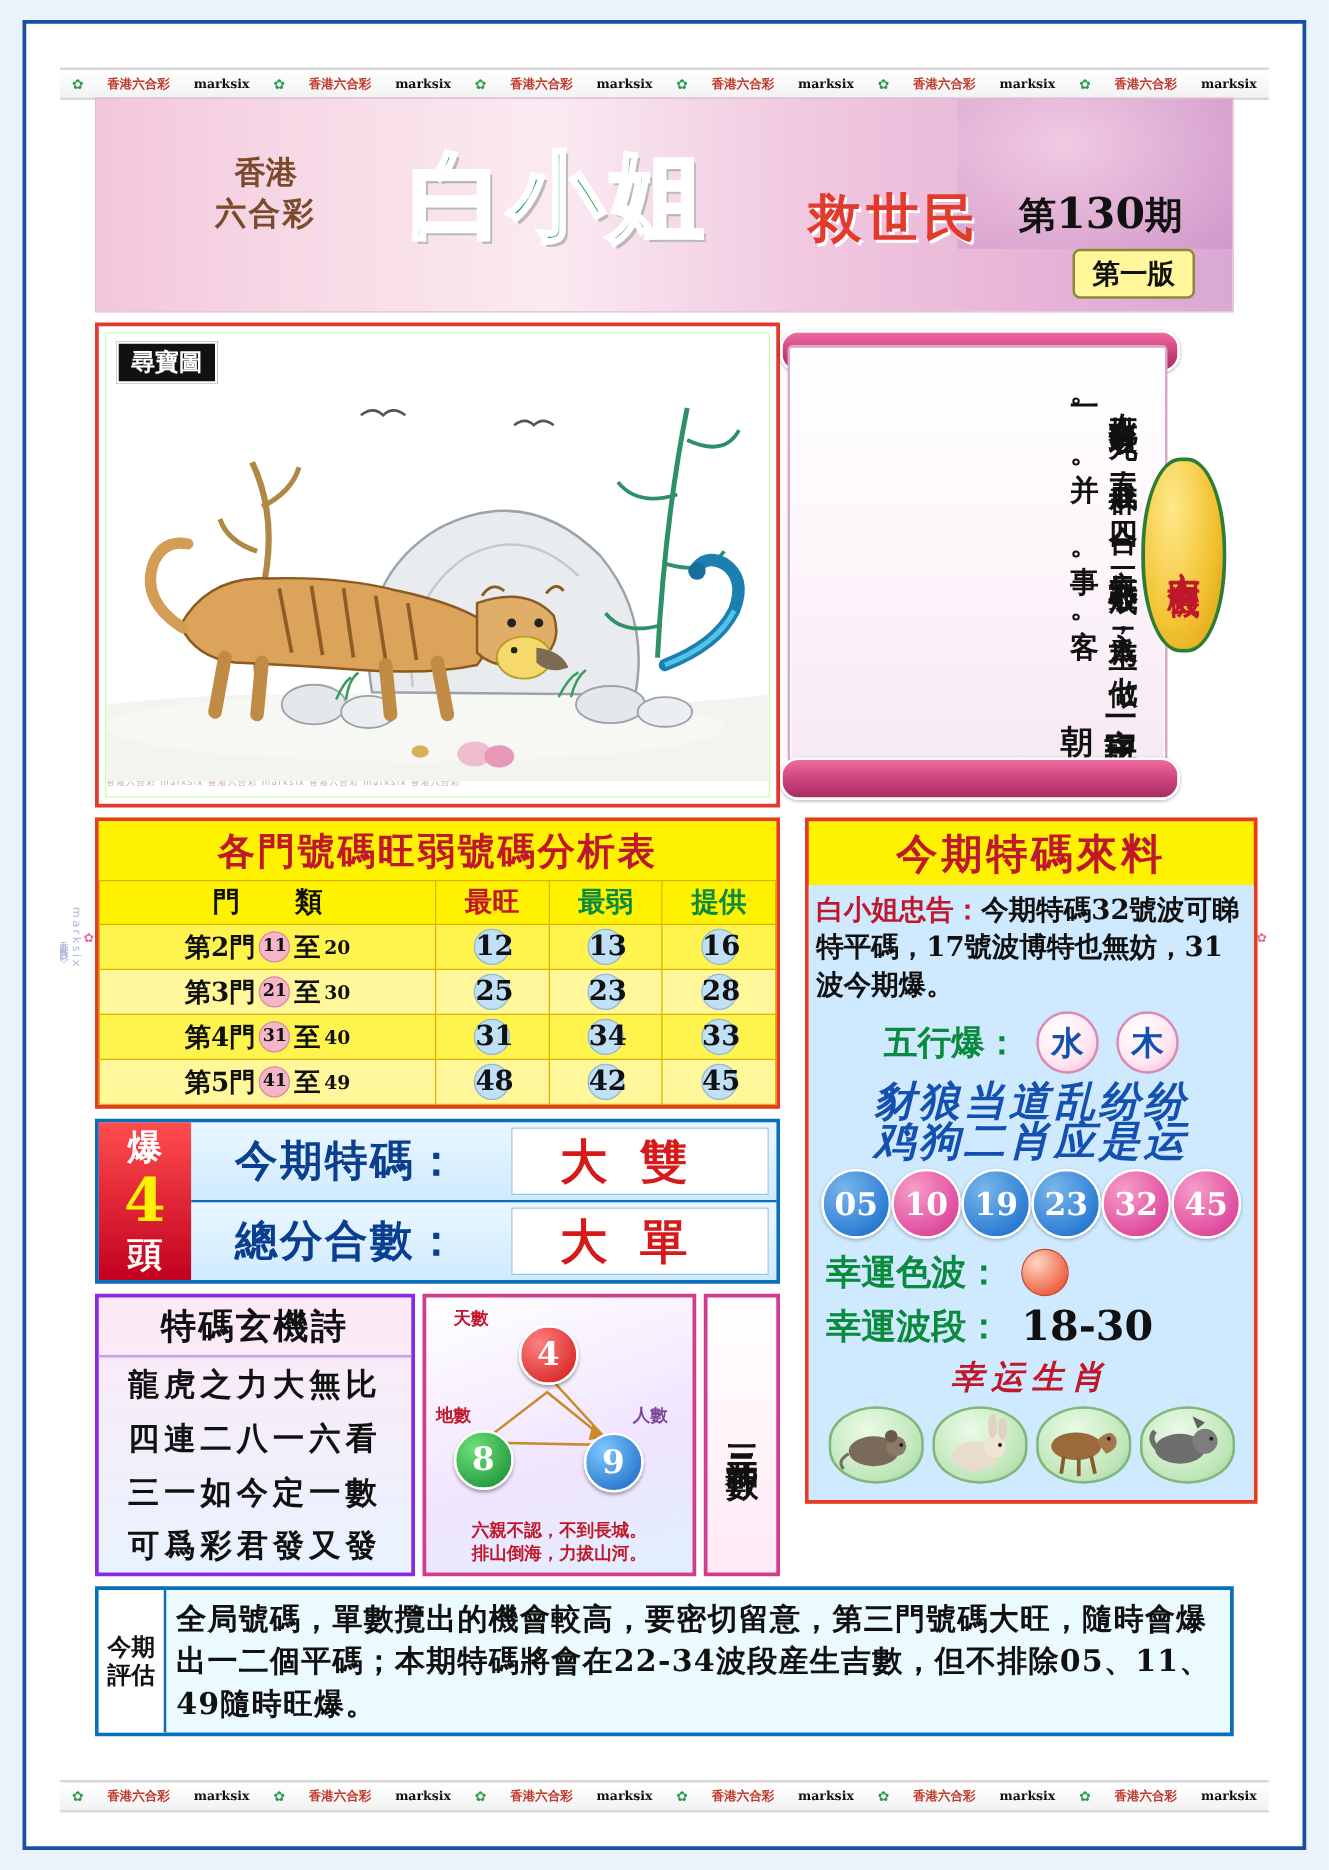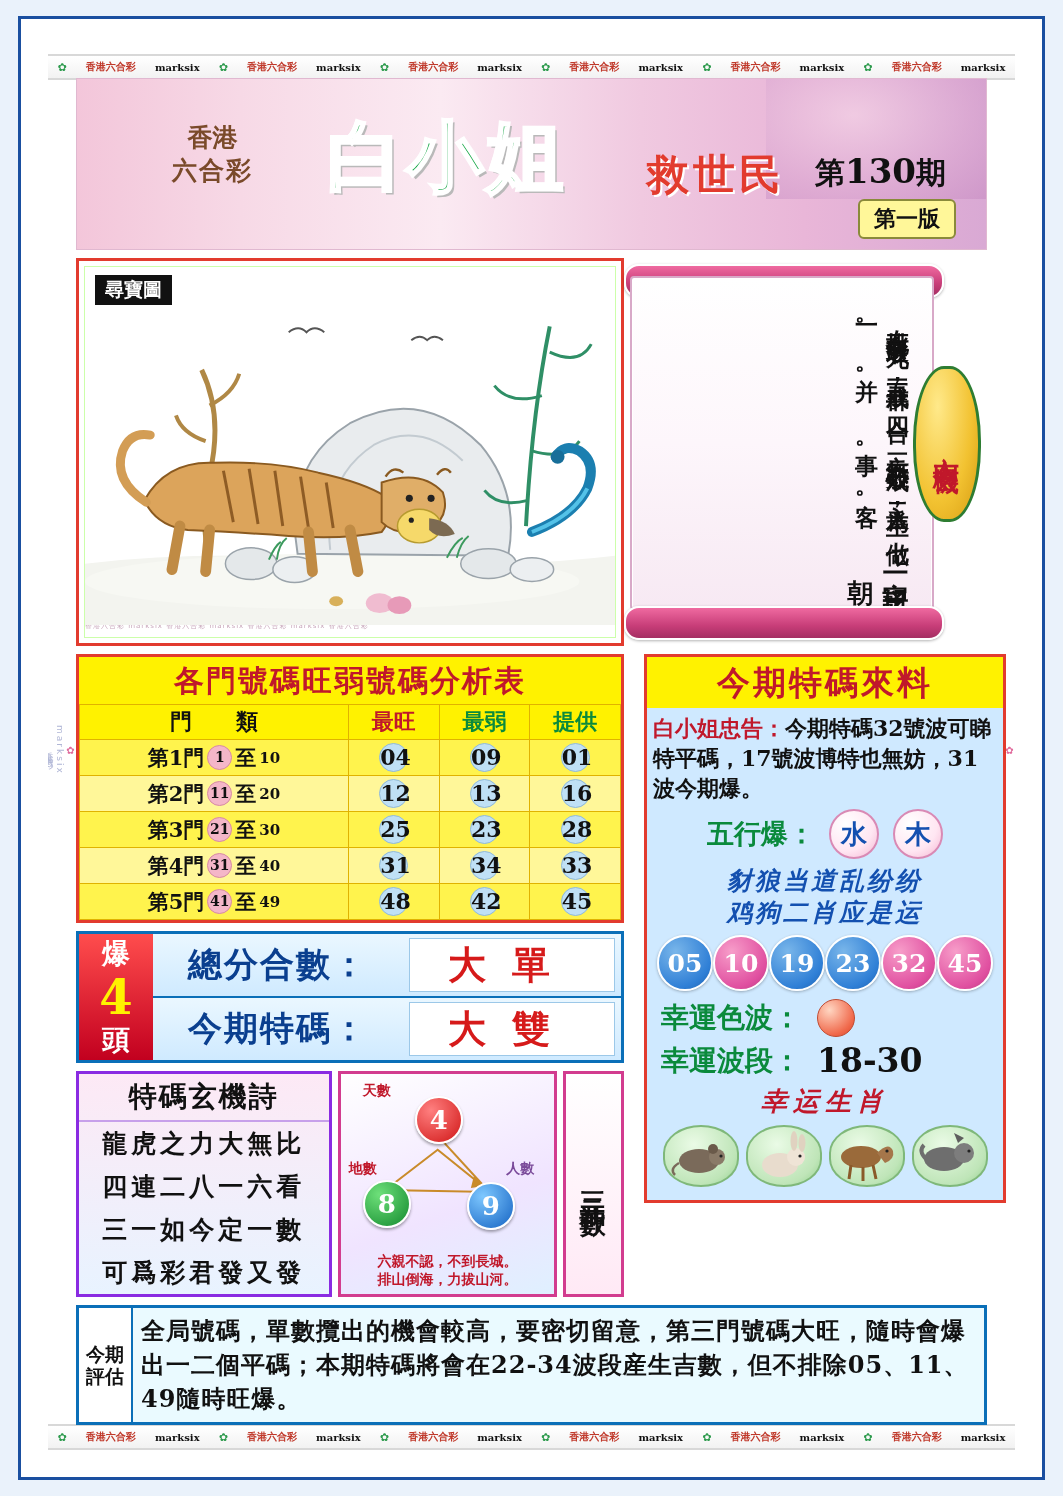--- a/index.html
+++ b/index.html
@@ -270,21 +270,21 @@
   .tema-p b{color:#c0182b;}
   .wx-row{display:flex;align-items:center;justify-content:center;gap:14px;margin:6px 0;}
   .wx-lbl{font-family:"DejaVu Serif","Liberation Serif",serif;font-size:27px;font-weight:bold;color:#0a8a3c;}
   .wx-ball{
     width:46px;height:46px;border-radius:50%;background:radial-gradient(circle at 32% 28%,#fff,#ffe6f2 60%,#f4b6d2);
     border:2px solid #d98ab5;display:flex;align-items:center;justify-content:center;
     font-family:"DejaVu Serif","Liberation Serif",serif;font-size:26px;font-weight:bold;color:#1350b0;
   }
   .hand-lines{
     text-align:center;font-family:"DejaVu Serif","Liberation Serif",serif;
-    font-size:25px;color:#1350b0;font-weight:bold;line-height:32px;letter-spacing:3px;
+    font-size:33px;color:#1350b0;font-weight:bold;line-height:32px;letter-spacing:3px;
     font-style:italic;
   }
   .num-row{display:flex;justify-content:space-between;padding:6px 4px;}
   .num-ball{
     width:52px;height:52px;border-radius:50%;
     display:flex;align-items:center;justify-content:center;
     font-family:"DejaVu Serif","Liberation Serif",serif;font-size:25px;font-weight:bold;color:#fff;
     border:2px solid #fff;box-shadow:0 1px 3px rgba(0,0,0,.3);
   }
   .lucky-row{
@@ -483,33 +483,20 @@
 
         <div class="tbl-box">
           <div class="tbl-title">各門號碼旺弱號碼分析表</div>
           <table class="an">
             <tbody>
                 <tr>
               <th class="m">門　　類</th>
               <th>最旺</th>
               <th class="g">最弱</th>
               <th class="g">提供</th>
-            </tr>
-            <tr>
-              <td>
-                    <span class="menwrap">
-                      <span>第1門</span>
-                      <span class="ball r">1</span>
-                      <span>至</span>
-                      <small>10</small>
-                    </span>
-                  </td>
-              <td><span class="cellnum">04</span></td>
-              <td><span class="cellnum">09</span></td>
-              <td><span class="cellnum">01</span></td>
             </tr>
             <tr>
               <td>
                     <span class="menwrap">
                       <span>第2門</span>
                       <span class="ball r">11</span>
                       <span>至</span>
                       <small>20</small>
                     </span>
                   </td>
@@ -561,26 +548,26 @@
         </div>
 
         <div class="bao-row">
           <div class="bao-left">
             <div class="t">爆</div>
             <div class="n">4</div>
             <div class="b">頭</div>
           </div>
           <div class="bao-right">
             <div class="bao-line">
+              <div class="bao-lbl">今期特碼：</div>
+              <div class="bao-val">大雙</div>
+            </div>
+            <div class="bao-line">
               <div class="bao-lbl">總分合數：</div>
               <div class="bao-val">大單</div>
-            </div>
-            <div class="bao-line">
-              <div class="bao-lbl">今期特碼：</div>
-              <div class="bao-val">大雙</div>
             </div>
           </div>
         </div>
 
         <div class="row-poem">
           <div class="poem-box">
             <div class="ph">特碼玄機詩</div>
             <div class="pl">龍虎之力大無比</div>
             <div class="pl">四連二八一六看</div>
             <div class="pl">三一如今定一數</div>

